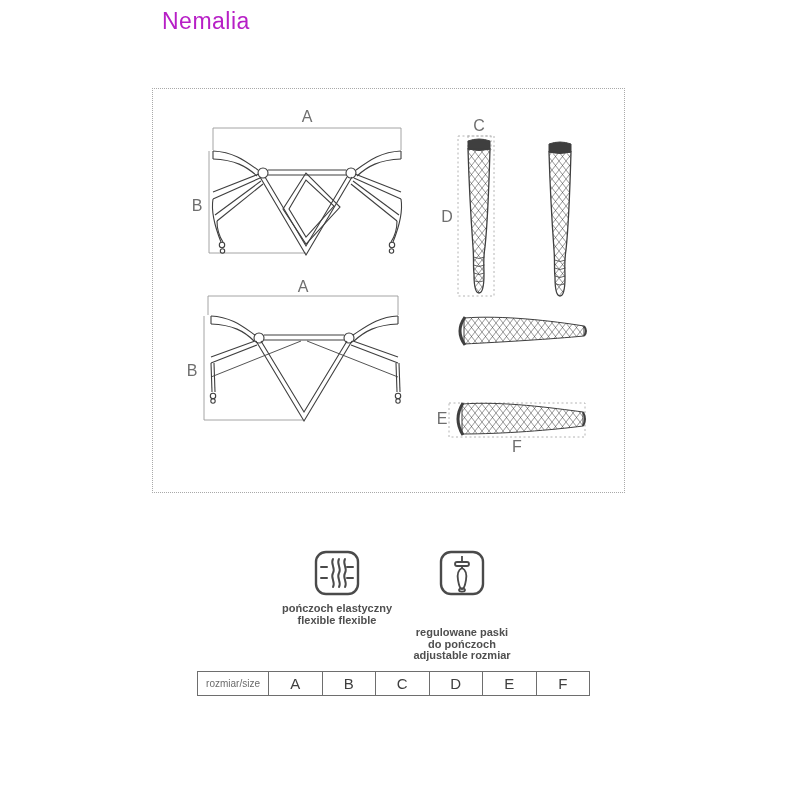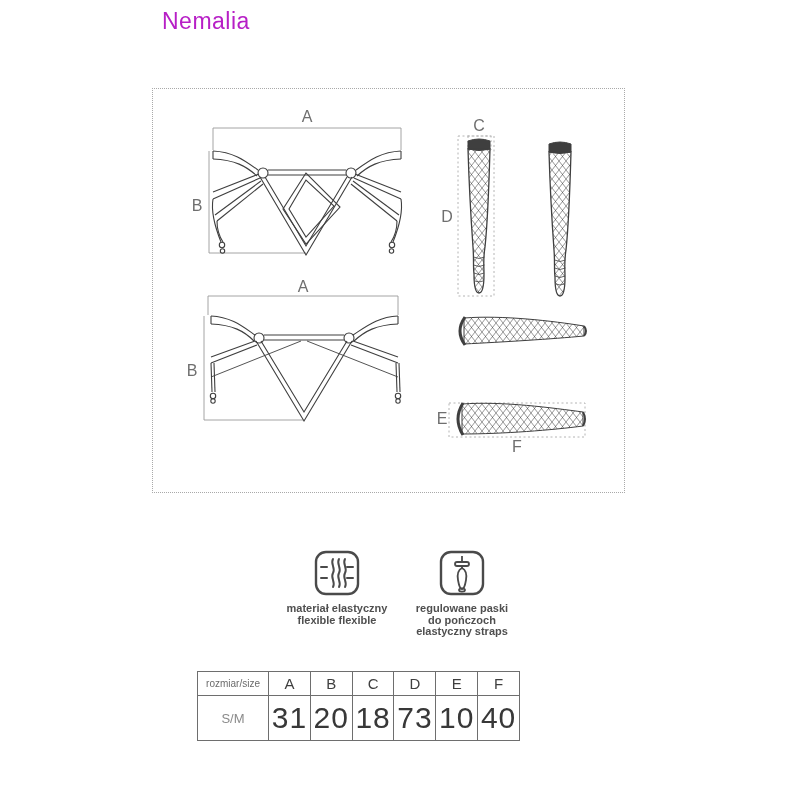--- a/index.html
+++ b/index.html
@@ -16,23 +16,23 @@
     position:absolute;left:152px;top:88px;width:473px;height:405px;
     border:1.5px dotted #a9a9a9;box-sizing:border-box;
   }
   .draw-frame svg{display:block;}
   .feature-icon{position:absolute;}
   .caption{
     position:absolute;width:150px;text-align:center;
     font-size:11px;font-weight:bold;color:#4f4f4f;line-height:11.5px;
   }
   .cap1{left:262px;top:603px;}
-  .cap2{left:387px;top:603px;}
+  .cap2{left:387px;top:627px;}
   table.size{
-    position:absolute;left:197px;top:671px;width:323px;
+    position:absolute;left:197px;top:671px;width:393px;
     border-collapse:collapse;table-layout:fixed;
     color:#383838;
   }
   table.size td,table.size th{
     border:1px solid #6e6e6e;text-align:center;vertical-align:middle;
     padding:0;font-weight:normal;overflow:hidden;
   }
   table.size col.c0{width:71px;}
   tr.hdr{height:24px;}
   tr.hdr th{font-size:15px;color:#3f3f3f;font-weight:300;}
@@ -201,27 +201,27 @@
   <g stroke="#4a4a4a" stroke-width="1.8" fill="none">
     <path d="M23,6 V12"></path>
     <rect x="16" y="12" width="14" height="4" rx="2"></rect>
     <path d="M23,16 V18"></path>
     <path d="M23,18 C19,20 18,24 19,30 C20,36 21,39 23,39 C25,39 26,36 27,30 C28,24 27,20 23,18 Z"></path>
     <ellipse cx="23" cy="40" rx="3" ry="1.6"></ellipse>
   </g>
 </svg>
 
 <div class="caption cap1">
-  <div>materiał elastyczny</div>
+  <div>pończoch elastyczny</div>
   <div>flexible flexible</div>
 </div>
 <div class="caption cap2">
   <div>regulowane paski</div>
   <div>do pończoch</div>
-  <div>elastyczny straps</div>
+  <div>adjustable rozmiar</div>
 </div>
 
 <table class="size">
   <colgroup>
       <col class="c0">
       <col>
       <col>
       <col>
       <col>
       <col>
@@ -230,23 +230,14 @@
   <tbody>
       <tr class="hdr">
     <th class="rz">rozmiar/size</th>
     <th>A</th>
     <th>B</th>
     <th>C</th>
     <th>D</th>
     <th>E</th>
     <th>F</th>
   </tr>
-  <tr class="row">
-    <td class="sz">S/M</td>
-    <td>31</td>
-    <td>20</td>
-    <td>18</td>
-    <td>73</td>
-    <td>10</td>
-    <td>40</td>
-  </tr>
 </tbody>
   </table>
 
 </body></html>

